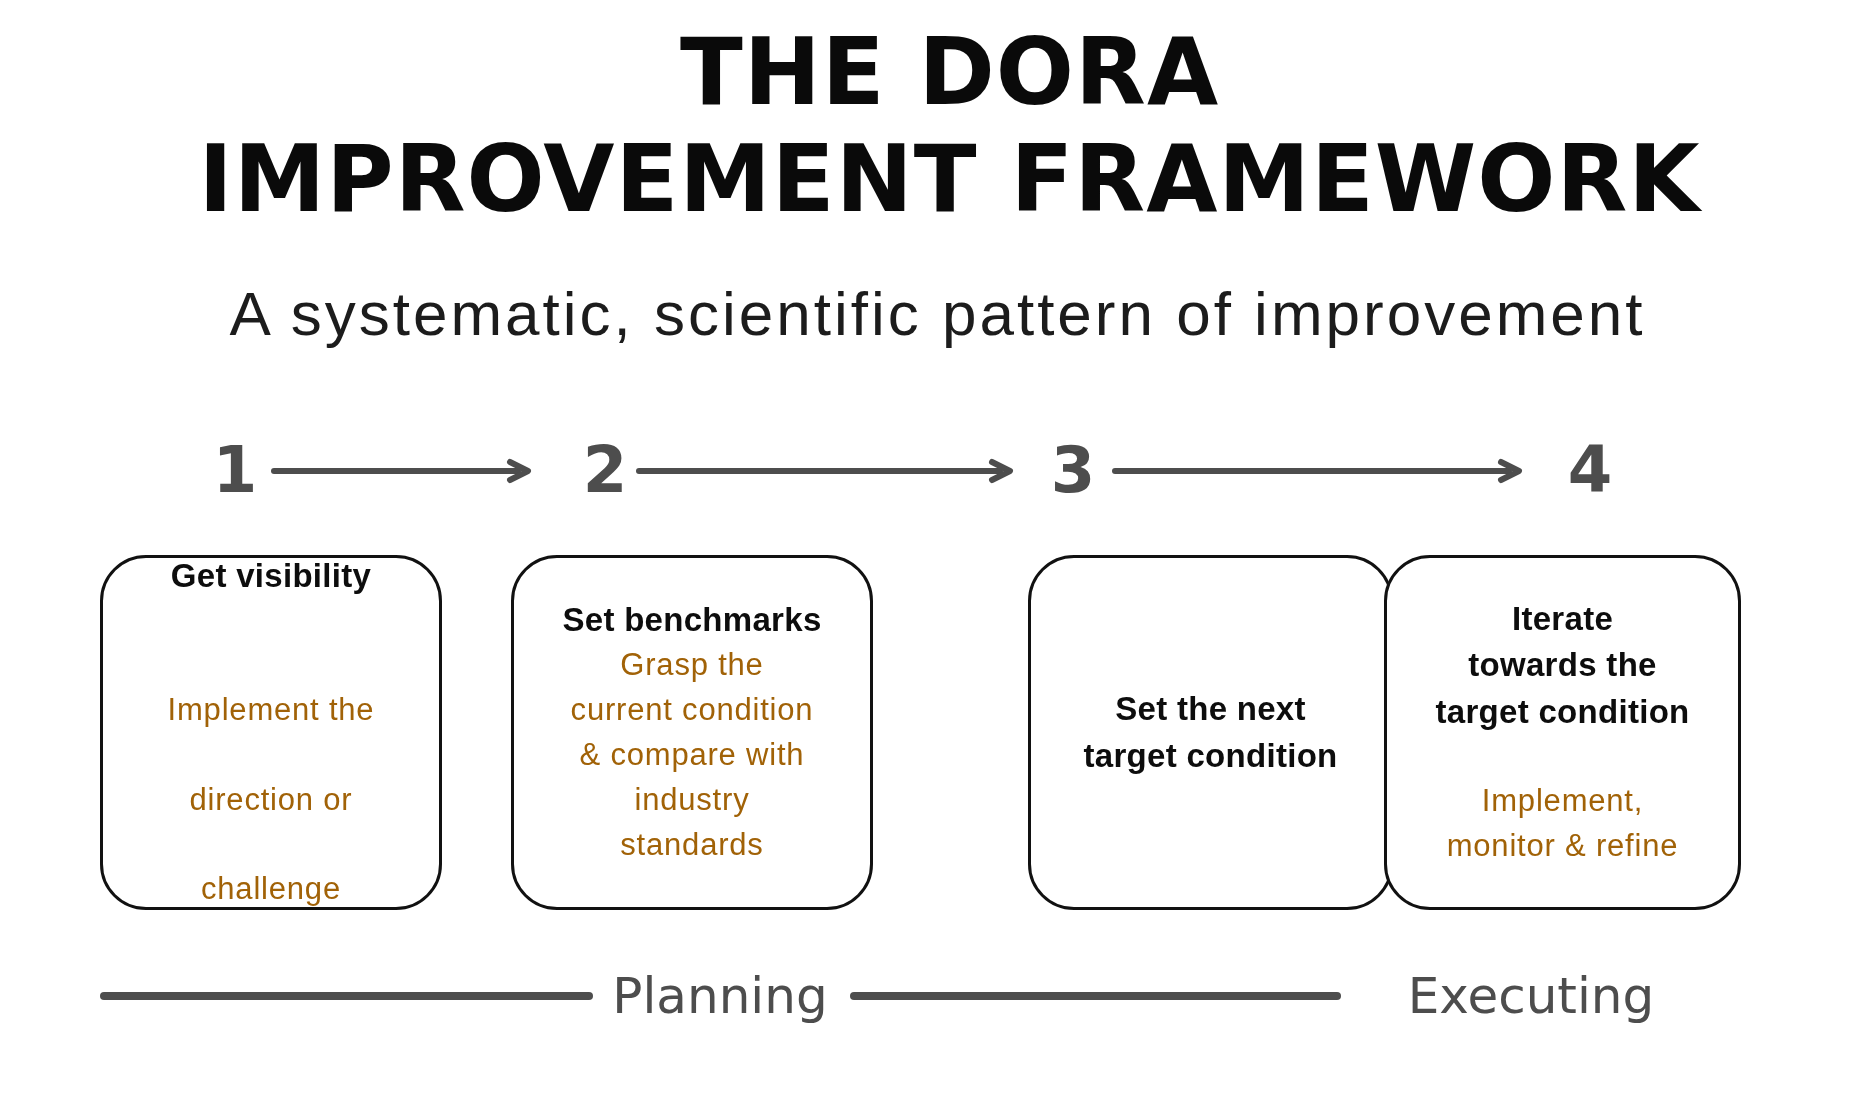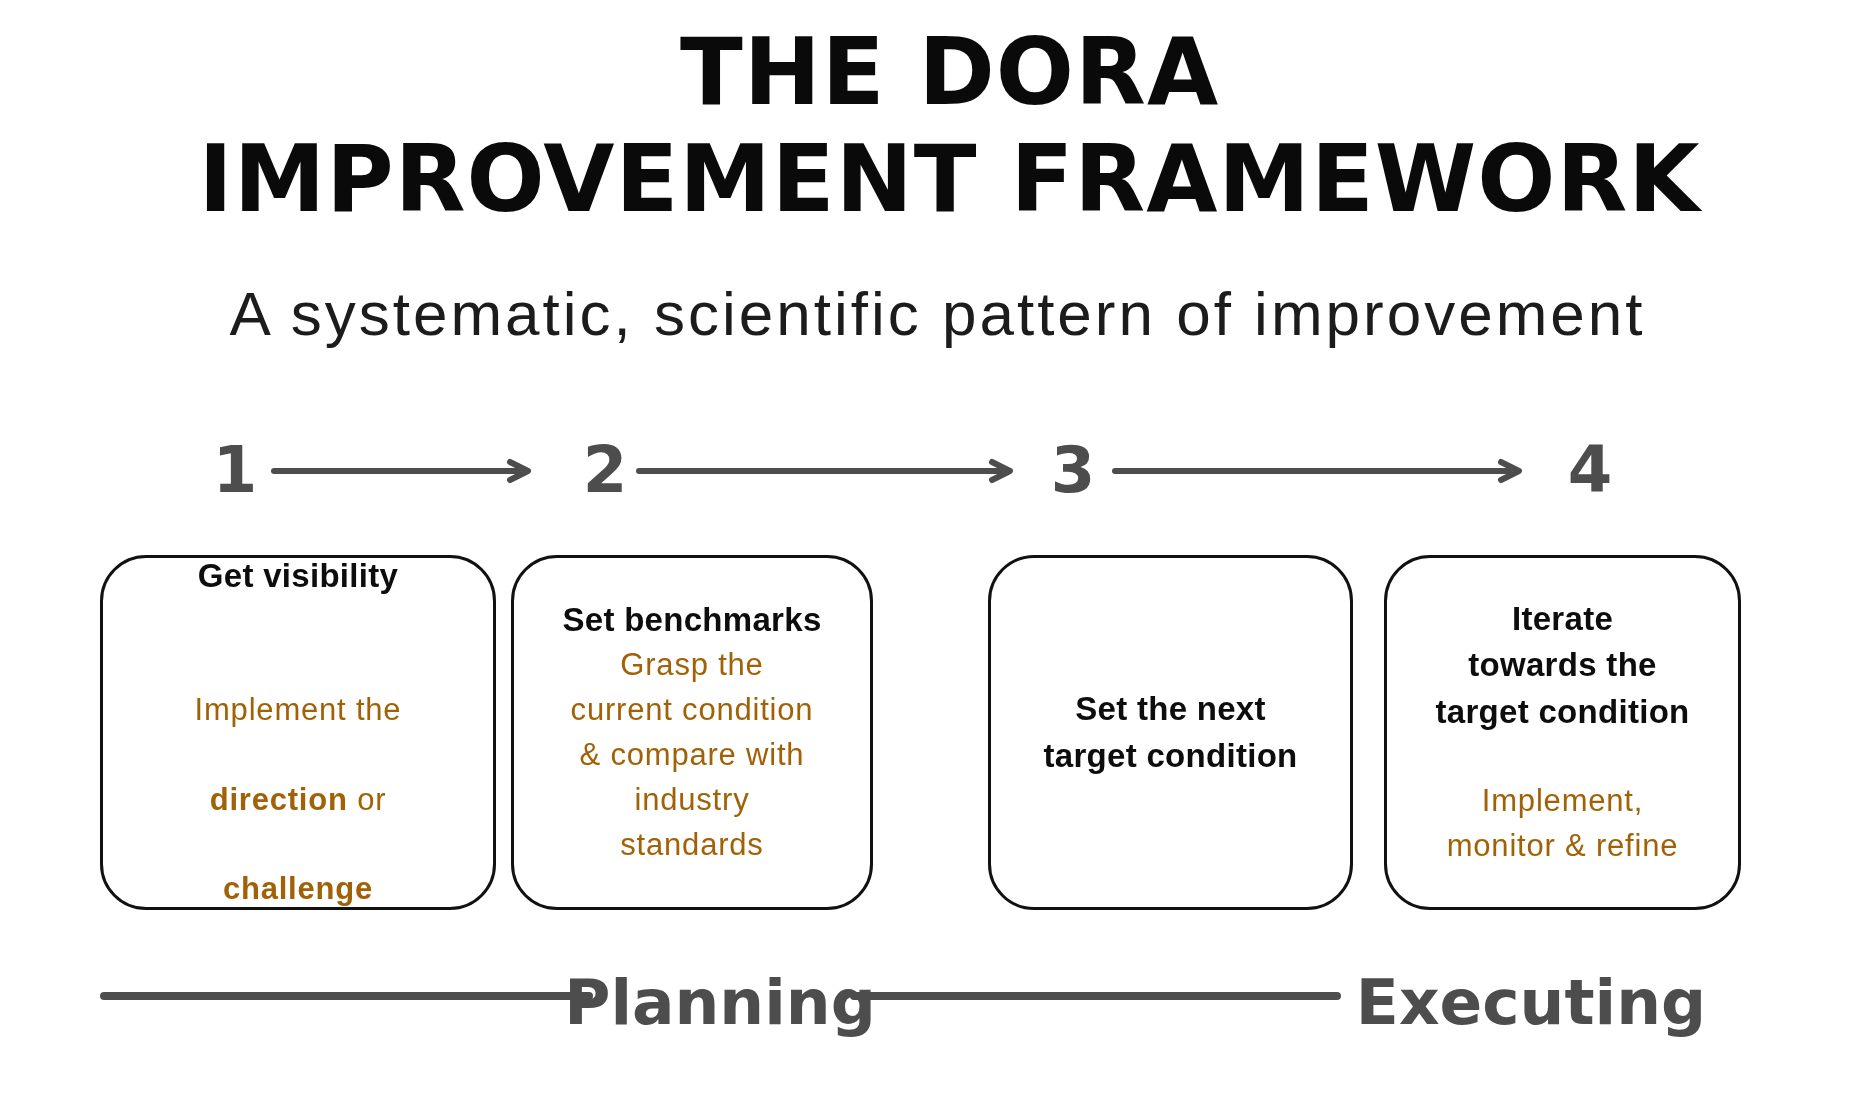--- a/index.html
+++ b/index.html
@@ -94,38 +94,38 @@
     white-space: pre-line;
     color: #0d0d0d;
   }
   .box-body {
     font-size: 31px;
     line-height: 1.45;
     letter-spacing: 0.8px;
     white-space: pre-line;
     color: #a16207;
   }
-  .box-body .bold { font-weight: bold; }
+  .box-body .bold { font-weight: normal; }
   .gap { margin-top: 44px; }
 
   
   .phase-line {
     position: absolute;
     top: 992px;
     height: 8px;
     border-radius: 4px;
     background: #4d4d4d;
   }
   .phase-label {
     position: absolute;
     top: 971px;
     transform: translateX(-50%);
     font-family: "DejaVu Sans", sans-serif;
-    font-weight: 700;
-    font-size: 63px;
+    font-weight: 400;
+    font-size: 50px;
     line-height: 1;
     color: #4d4d4d;
   }
 </style>
 </head>
 <body>
 
 <div id="canvas">
 
   <h1 class="title" style="margin:0;">
@@ -153,39 +153,39 @@
     <span class="step-num" style="left:1073px;">3</span>
     <span class="step-arrow" style="left:1111px;">
       <svg width="417" height="28" viewBox="0 0 417 28" xmlns="http://www.w3.org/2000/svg">
         <path d="M4 14 H 398" stroke="#4d4d4d" stroke-width="6" stroke-linecap="round" fill="none"></path>
         <path d="M390 5 L 408 14 L 390 23" stroke="#4d4d4d" stroke-width="6" stroke-linecap="round" stroke-linejoin="round" fill="none"></path>
       </svg>
     </span>
     <span class="step-num" style="left:1590px;">4</span>
   </div>
 
-  <div class="box" style="left:100px; width:396px;">
+  <div class="box" style="left:100px; width:342px;">
     <div class="box-title">Get visibility</div>
     <div class="box-body gap">
       <span>Implement the</span><br>
       <span class="bold">direction</span><span> or</span><br>
       <span class="bold">challenge</span>
     </div>
   </div>
 
   <div class="box" style="left:511px; width:362px;">
     <div class="box-title">Set benchmarks</div>
     <div class="box-body">Grasp the
 current condition
 &amp; compare with
 industry
 standards</div>
   </div>
 
-  <div class="box" style="left:988px; width:365px;">
+  <div class="box" style="left:1028px; width:365px;">
     <div class="box-title">Set the next
 target condition</div>
   </div>
 
   <div class="box" style="left:1384px; width:357px;">
     <div class="box-title">Iterate
 towards the
 target condition</div>
     <div class="box-body gap">Implement,
 monitor &amp; refine</div>

